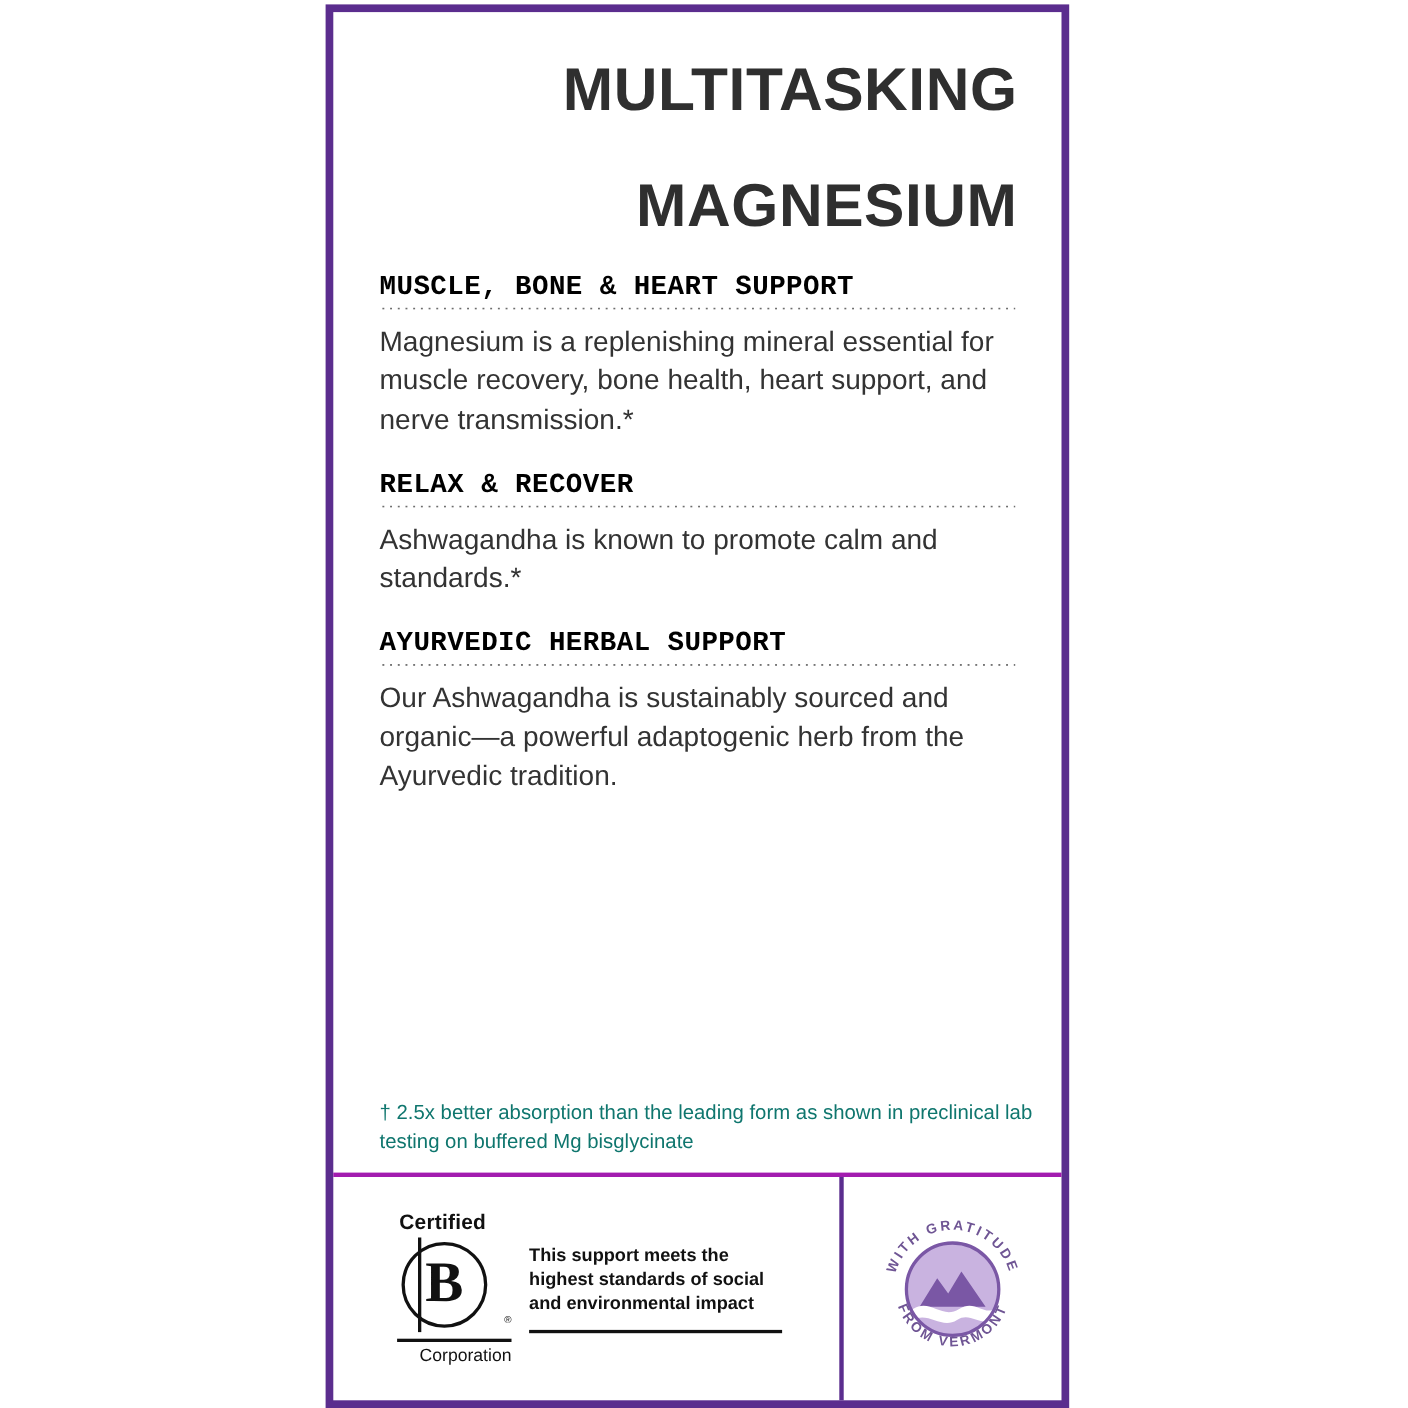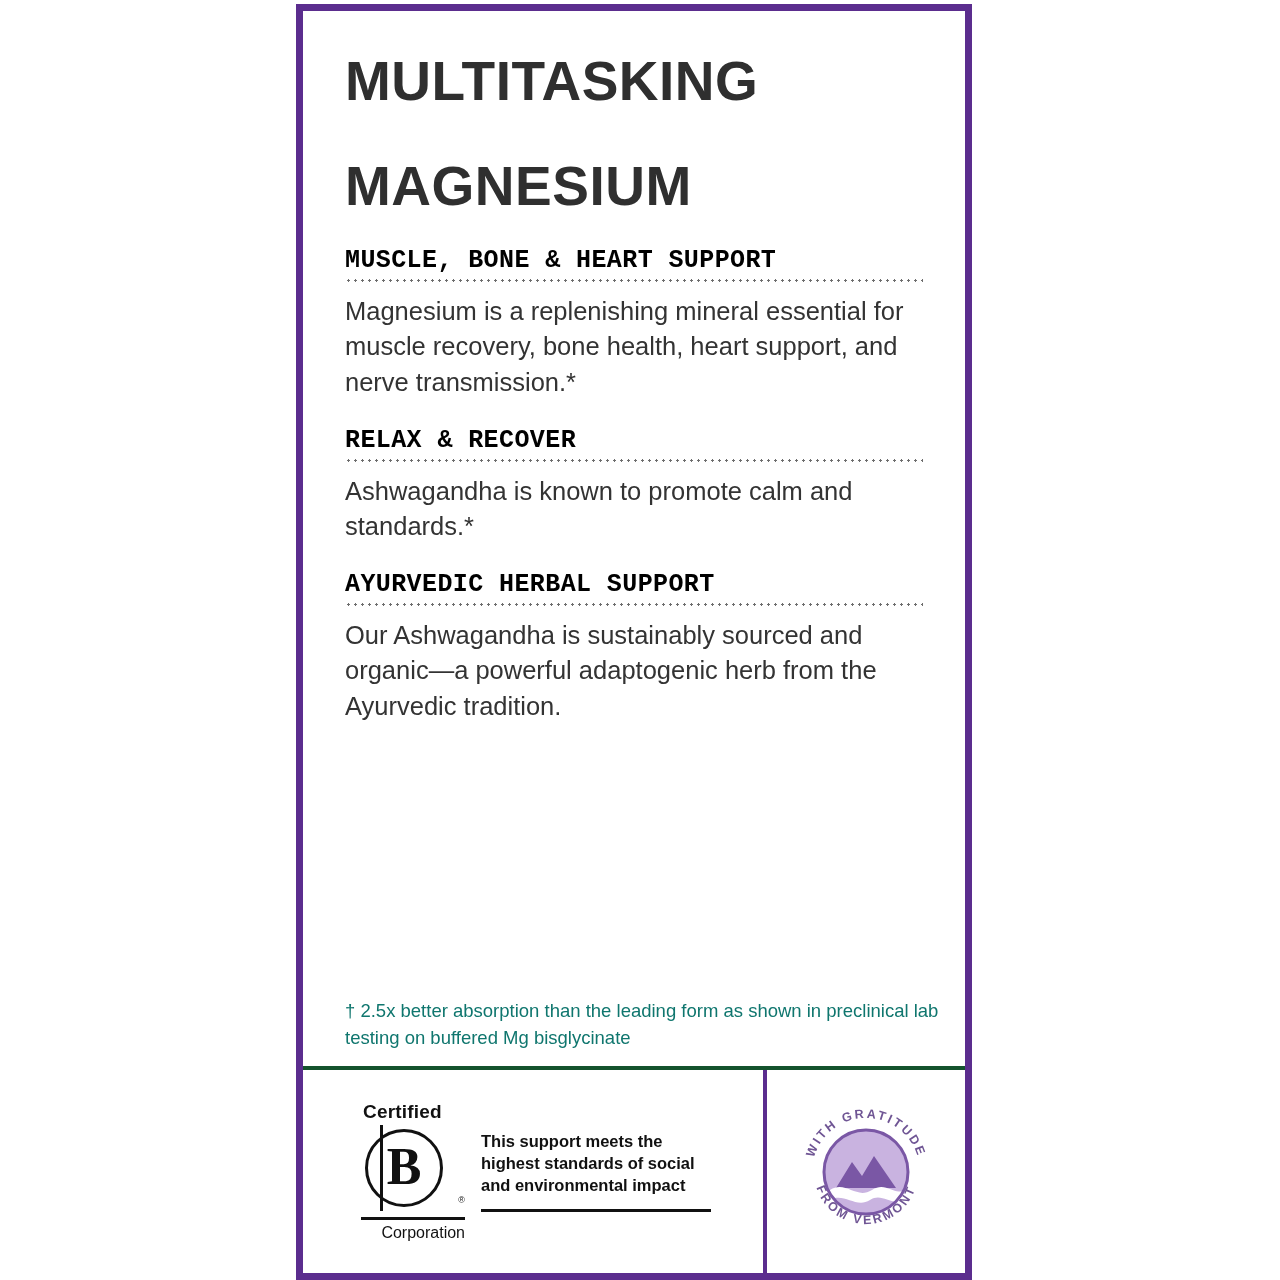--- a/index.html
+++ b/index.html
@@ -35,20 +35,21 @@
 
   .product-title {
     font-family: "Liberation Sans", sans-serif;
     font-weight: bold;
     font-size: 55px;
     line-height: 1.03;
     letter-spacing: 0.5px;
     color: #2f2f2f;
     margin: 8px 0 0 2px;
     text-transform: uppercase;
+    text-align: right;
   }
   .product-title .line2 { display: block; margin-top: 48px; }
 
   .section { margin-top: 26px; }
   .section.first { margin-top: 32px; }
 
   .section-head {
     font-family: Liberation Mono, monospace;
     font-weight: bold;
     font-size: 25px;
@@ -84,21 +85,21 @@
     line-height: 1.42;
     color: #0f766e;
   }
 
   .badge-row {
     position: absolute;
     left: 0;
     bottom: 0;
     width: 100%;
     height: 203px;
-    border-top: 4px solid #14532d;
+    border-top: 4px solid #a21caf;
     display: flex;
   }
   .badge-left {
     flex: 0 0 460px;
     position: relative;
     display: flex;
     align-items: center;
     padding-left: 58px;
     box-sizing: border-box;
   }

